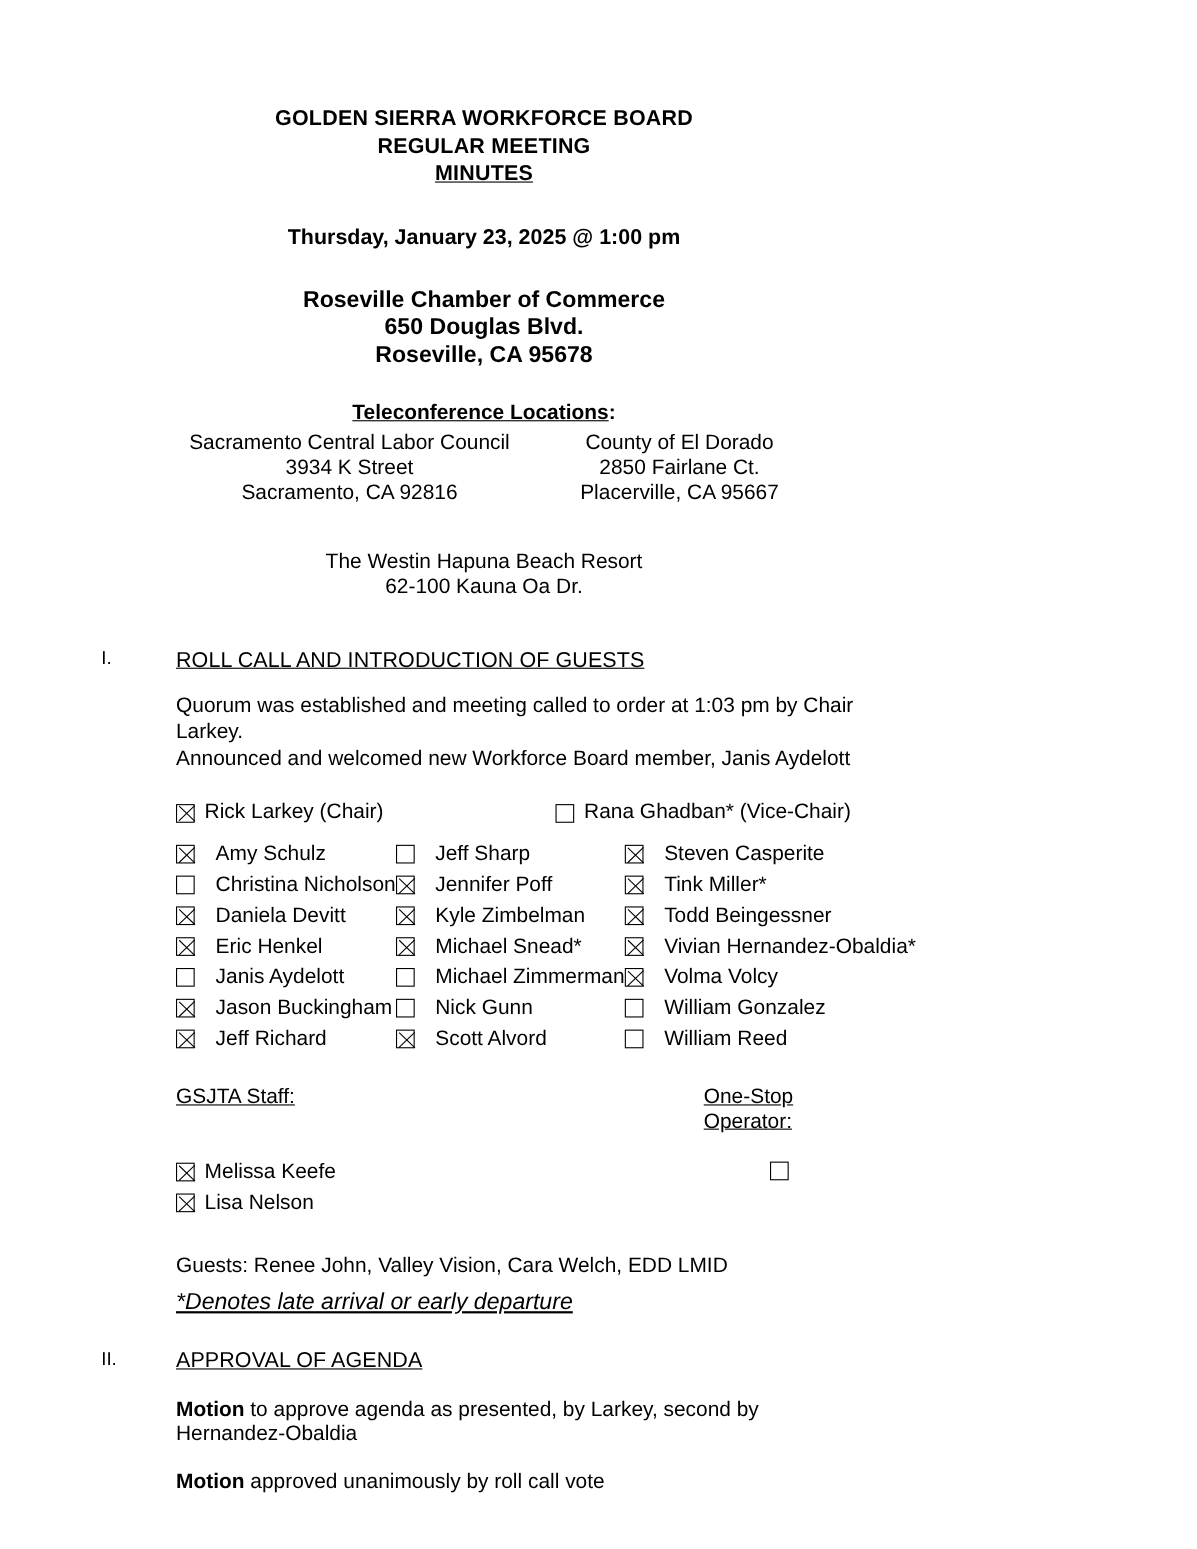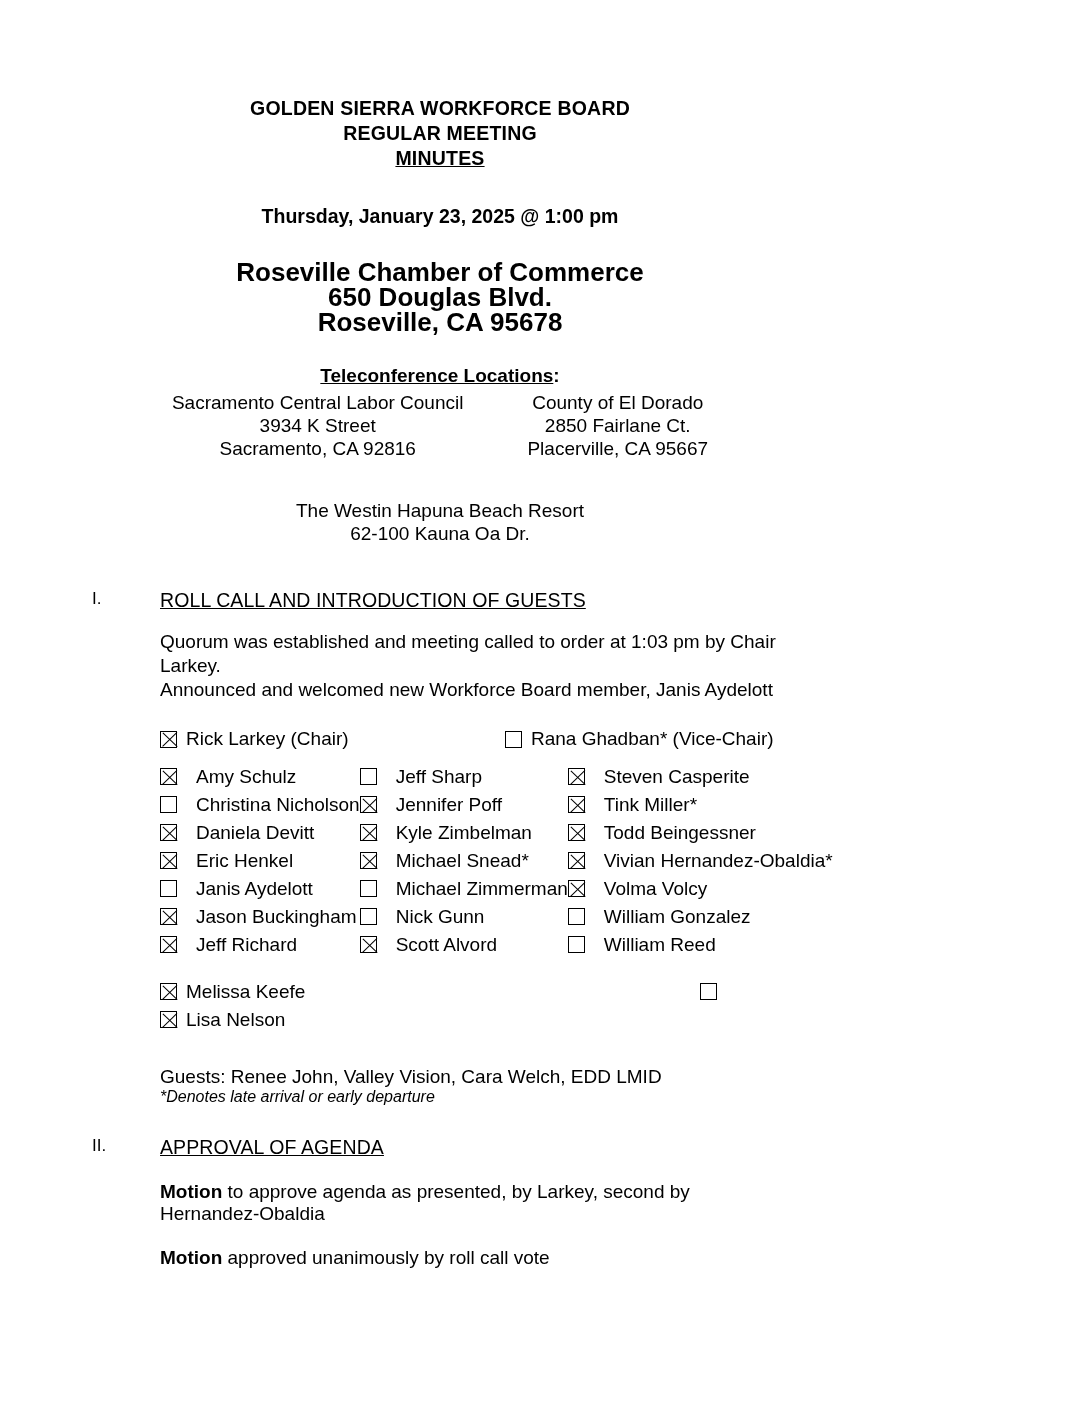--- a/index.html
+++ b/index.html
@@ -33,21 +33,21 @@
     text-decoration: underline;
   }
   .date-line {
     margin-top: 34px;
     font-size: 19.5px;
     font-weight: bold;
     text-align: center;
   }
   .venue-block {
     margin-top: 32px;
-    font-size: 26px;
+    font-size: 21px;
     font-weight: bold;
     line-height: 25px;
     text-align: center;
   }
   .tele-head {
     margin-top: 30px;
     font-size: 19px;
     font-weight: bold;
     text-align: center;
   }
@@ -164,22 +164,24 @@
   }
   .staff-list { width: 540px; display: flex; flex-direction: column; gap: 3px; }
   .staff-item { display: flex; align-items: center; gap: 9px; height: 25px; }
   .oso-box { padding-top: 2px; }
 
   .guests {
     margin-top: 34px;
     font-size: 19px;
   }
   .denotes {
-    font-size: 16px;
+    margin-top: 10px;
+    font-size: 21px;
     font-style: italic;
+    text-decoration: underline;
   }
   .motion {
     font-size: 19px;
     margin-top: 22px;
   }
 </style>
 </head>
 <body>
 
 <div class="page">
@@ -327,20 +329,24 @@
               <span class="cbx"></span>
               <span>William Gonzalez</span>
             </div>
           <div class="roster-item">
               <span class="cbx"></span>
               <span>William Reed</span>
             </div>
         </div>
       </div>
 
+      <div class="staff-head-row">
+        <div class="left">GSJTA Staff:</div>
+        <div class="right">One-Stop Operator:</div>
+      </div>
 
       <div class="staff-row">
         <div class="staff-list">
           <div class="staff-item">
               <span class="cbx checked"></span>
               <span>Melissa Keefe</span>
             </div>
           <div class="staff-item">
               <span class="cbx checked"></span>
               <span>Lisa Nelson</span>

